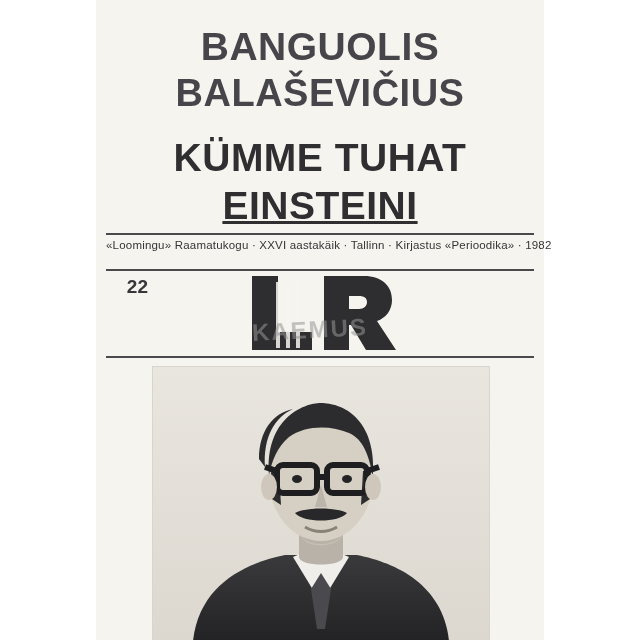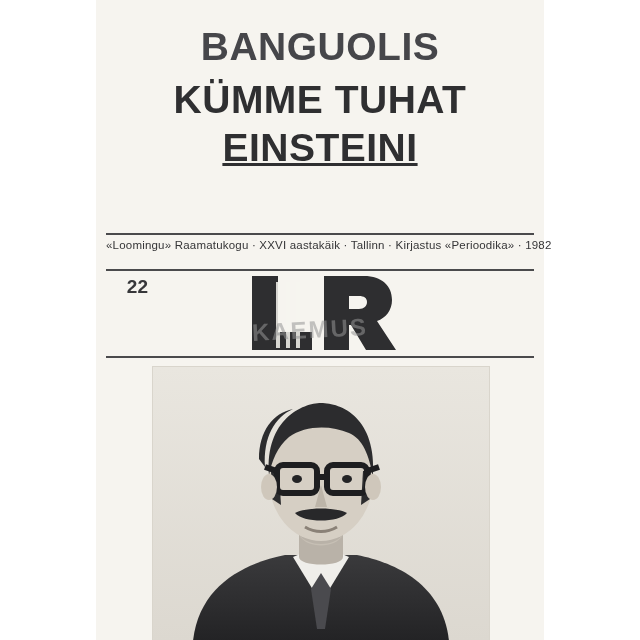--- a/index.html
+++ b/index.html
@@ -70,21 +70,21 @@
     font-size: 38px;
   }
 
   .title-line {
     font-size: 39px;
     font-weight: bold;
     line-height: 48px;
     letter-spacing: 0.5px;
     white-space: nowrap;
     color: #2f2f31;
-    margin-top: 6px;
+    margin-top: 18px;
   }
   .title-line.second {
     margin-top: 0px;
     text-decoration: underline;
   }
 
   .rule {
     position: absolute;
     left: 106px;
     width: 428px;
@@ -157,20 +157,21 @@
 <body>
 
 <div id="cover">
 
   <div class="side-margin-left"></div>
   <div class="side-margin-right"></div>
   <div class="page"></div>
 
   <div class="title-block">
     <div class="author-line">BANGUOLIS</div>
+    <div class="author-line second">BALAŠEVIČIUS</div>
     <div class="title-line">KÜMME TUHAT</div>
     <div class="title-line second">EINSTEINI</div>
   </div>
 
   <div class="rule top"></div>
   <div class="series-line">«Loomingu» Raamatukogu · XXVI aastakäik · Tallinn · Kirjastus «Perioodika» · 1982</div>
   <div class="rule bottom"></div>
 
   <div class="issue-number">22</div>
 

